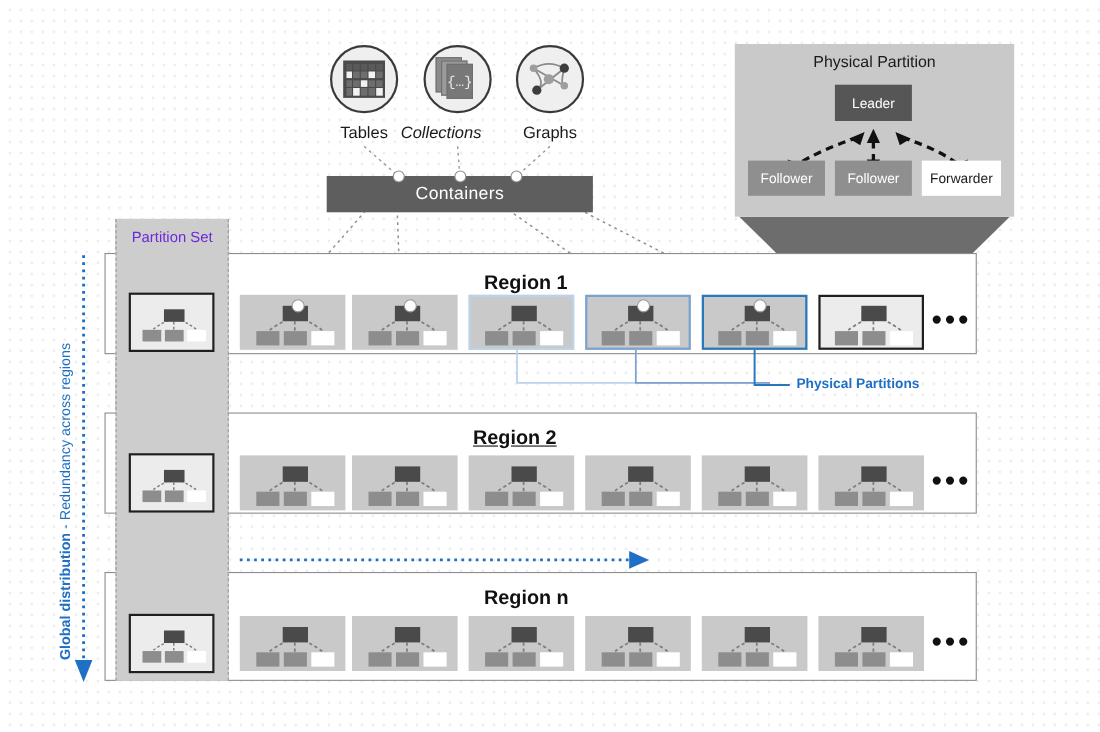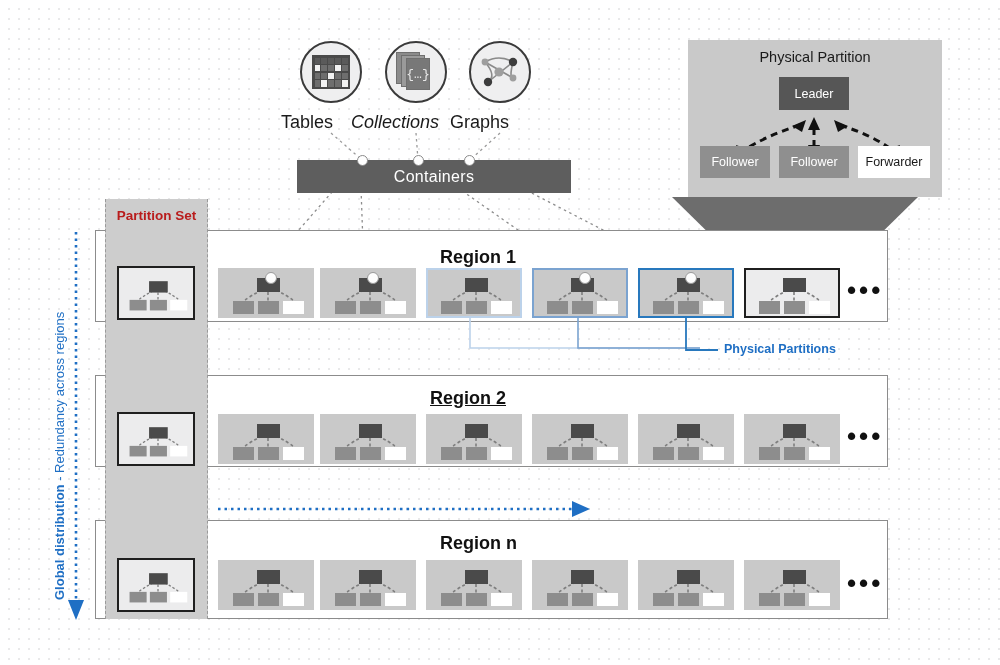--- a/index.html
+++ b/index.html
@@ -16,22 +16,22 @@
   .abs{position:absolute;}
 
   
   .icon-circle{
     width:62px;height:62px;border-radius:50%;
     background:#efeff0;border:2px solid #3a3a3a;
     box-sizing:border-box;
     display:flex;align-items:center;justify-content:center;
   }
   .icon-caption{
-    width:100px;
-    font-size:18px;color:#1a1a1a;font-weight:500;
+    width:100px;text-align:center;
+    font-size:15px;color:#1a1a1a;font-weight:500;
   }
 
   
   .tbl-glyph{width:38px;height:34px;background:#4a4a4a;
      display:grid;grid-template-columns:repeat(5,1fr);grid-template-rows:repeat(4,1fr);
      gap:1.5px;padding:2.5px;box-sizing:border-box;}
   .tbl-glyph i{background:#6e6e6e;display:block;}
   .tbl-glyph i.on{background:#f2f2f2;}
   .tbl-glyph i.hdr{background:#5a5a5a;}
 
@@ -63,21 +63,21 @@
   .pp-box{
     display:flex;align-items:center;justify-content:center;
     font-size:12.5px;box-sizing:border-box;
   }
   .pp-leader{background:#565656;color:#ffffff;}
   .pp-follower{background:#8f8f8f;color:#ffffff;}
   .pp-forwarder{background:#ffffff;color:#1a1a1a;}
 
   
   .pset-col{background:#cdcdcd;border-left:1px dashed #9a9a9a;border-right:1px dashed #9a9a9a;box-sizing:border-box;}
-  .pset-title{width:100%;text-align:center;font-size:13.5px;color:#b91c1c;font-weight:700;}
+  .pset-title{width:100%;text-align:center;font-size:13.5px;color:#6d28d9;font-weight:400;}
 
   
   .region-box{background:#ffffff;border:1px solid #8c8c8c;box-sizing:border-box;}
   .region-label{font-size:18px;font-weight:bold;color:#111111;}
 
   
   .part{
     position:absolute;box-sizing:border-box;background:#c9c9c9;
     border:2px solid transparent;
   }
@@ -177,28 +177,28 @@
         <circle cx="6" cy="10" r="3.4" fill="#9e9e9e"></circle>
         <circle cx="34" cy="10" r="4.2" fill="#3d3d3d"></circle>
         <circle cx="9" cy="30" r="4.2" fill="#3d3d3d"></circle>
         <circle cx="34" cy="26" r="3.4" fill="#9e9e9e"></circle>
         <circle cx="20" cy="20" r="4.6" fill="#9e9e9e"></circle>
       </svg>
     </div>
   </div>
   <div class="abs icon-caption" style="left:450px;top:112px;">Graphs</div>
 
-  <div class="abs containers-bar" style="left:297px;top:160px;width:274px;height:33px;">
+  <div class="abs containers-bar" style="left:297px;top:160px;width:242px;height:33px;">
     <span>Containers</span>
   </div>
   <div class="abs node-dot" style="left:357px;top:155px;"></div>
   <div class="abs node-dot" style="left:413px;top:155px;"></div>
   <div class="abs node-dot" style="left:464px;top:155px;"></div>
 
-  <div class="abs pp-panel" style="left:668px;top:40px;width:254px;height:157px;margin-left:20px;">
+  <div class="abs pp-panel" style="left:668px;top:40px;width:254px;height:157px;">
     <div class="pp-title" style="margin-top:9px;">Physical Partition</div>
 
     <svg style="position:absolute;left:0;top:0;width:254px;height:157px;pointer-events:none;">
       <g stroke="#111111" stroke-width="3" stroke-dasharray="7,5" fill="none">
         <path d="M112 85 Q78 96 56 110"></path>
         <path d="M126 88 L126 108"></path>
         <path d="M152 85 Q186 96 204 110"></path>
       </g>
       <polygon points="118,80 104,86 114,92" fill="#111111"></polygon>
       <polygon points="48,105 62,110 52,117" fill="#111111"></polygon>

